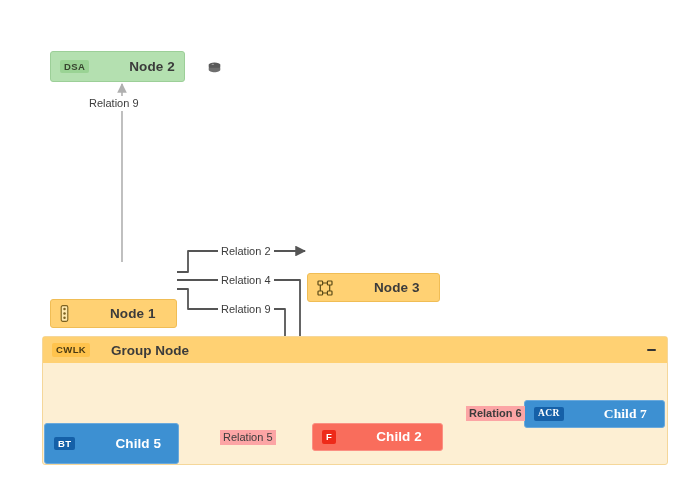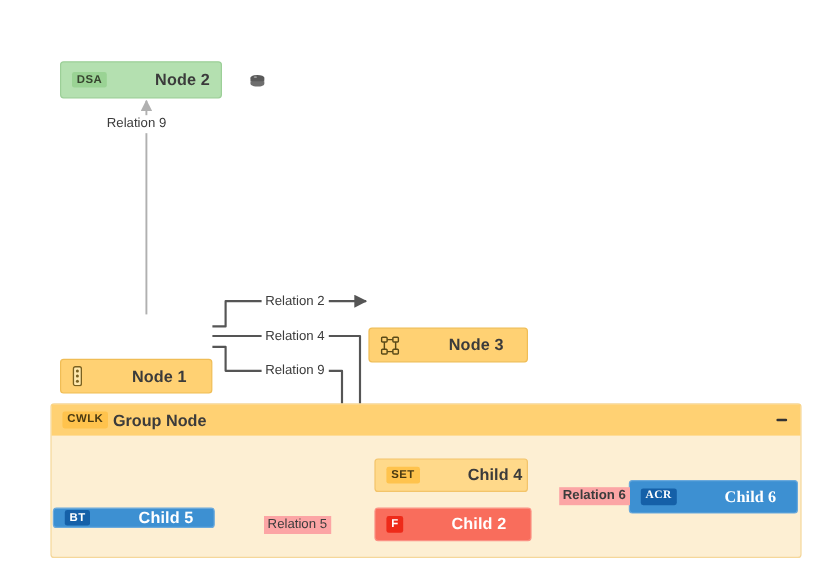--- a/index.html
+++ b/index.html
@@ -118,21 +118,21 @@
     font-size: 13.5px;
     font-weight: bold;
     color: #3b3b3b;
   }
   .group-header .badge {
     font-size: 9.5px;
     font-weight: bold;
     letter-spacing: 0.4px;
     padding: 2px 4px;
     border-radius: 2px;
-    margin-right: 4px;
+    margin-right: 21px;
     background: #ffc34d;
     color: #4a3a12;
     line-height: 1;
   }
   .collapse-btn {
     margin-left: auto;
     width: 14px;
     height: 14px;
     display: flex;
     align-items: center;
@@ -228,38 +228,34 @@
         <rect x="1" y="1" width="4.6" height="4" rx="0.8" fill="none" stroke="#5a4a18" stroke-width="1.2"></rect>
         <rect x="10.4" y="1" width="4.6" height="4" rx="0.8" fill="none" stroke="#5a4a18" stroke-width="1.2"></rect>
         <rect x="1" y="11" width="4.6" height="4" rx="0.8" fill="none" stroke="#5a4a18" stroke-width="1.2"></rect>
         <rect x="10.4" y="11" width="4.6" height="4" rx="0.8" fill="none" stroke="#5a4a18" stroke-width="1.2"></rect>
         <path d="M3.3 5 v6 M12.7 5 v6 M5.6 3 h4.8 M5.6 13 h4.8" stroke="#5a4a18" stroke-width="1.2" fill="none"></path>
       </svg>
     </span>
     <span class="title">Node 3</span>
   </div>
 
-  <div class="node amber-soft" style="left:312px; top:382px; width:128px; height:28px;">
-    <span class="badge">SET</span>
-    <span class="title">Child 4</span>
-  </div>
-
-  <div class="node blue" style="left:44px; top:423px; width:135px; height:17px;">
+
+  <div class="node blue" style="left:44px; top:423px; width:135px; height:41px;">
     <span class="badge">BT</span>
     <span class="title">Child 5</span>
   </div>
 
   <div class="node red" style="left:312px; top:423px; width:131px; height:28px;">
     <span class="badge">F</span>
     <span class="title">Child 2</span>
   </div>
 
   <div class="node blue" style="left:524px; top:400px; width:141px; height:28px;font-family:Liberation Serif, serif;">
     <span class="badge">ACR</span>
-    <span class="title">Child 6</span>
+    <span class="title">Child 7</span>
   </div>
 
   <div class="edge-label" style="left:86px; top:96px;">Relation 9</div>
 
   <div class="edge-label" style="left:218px; top:244px;">Relation 2</div>
 
   <div class="edge-label" style="left:218px; top:273px;">Relation 4</div>
 
   <div class="edge-label" style="left:218px; top:302px;">Relation 9</div>
 

